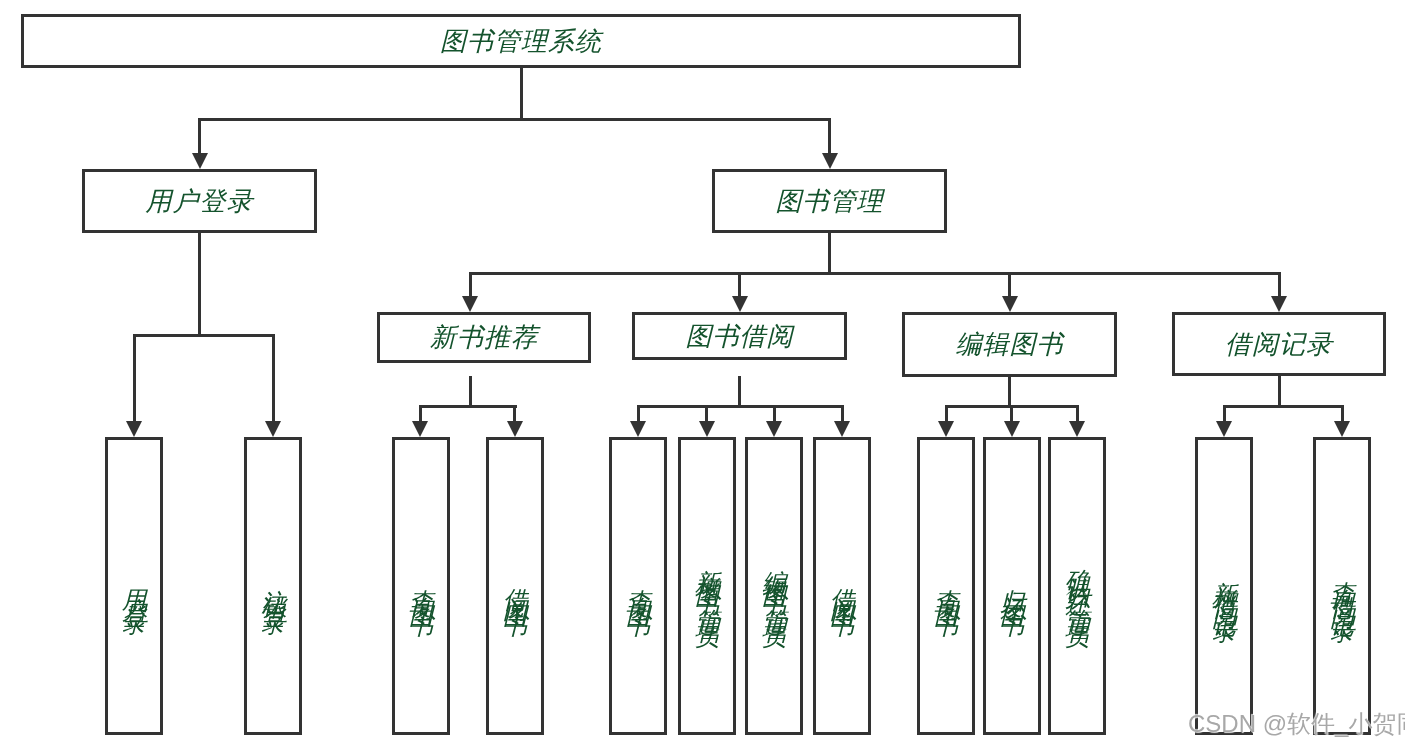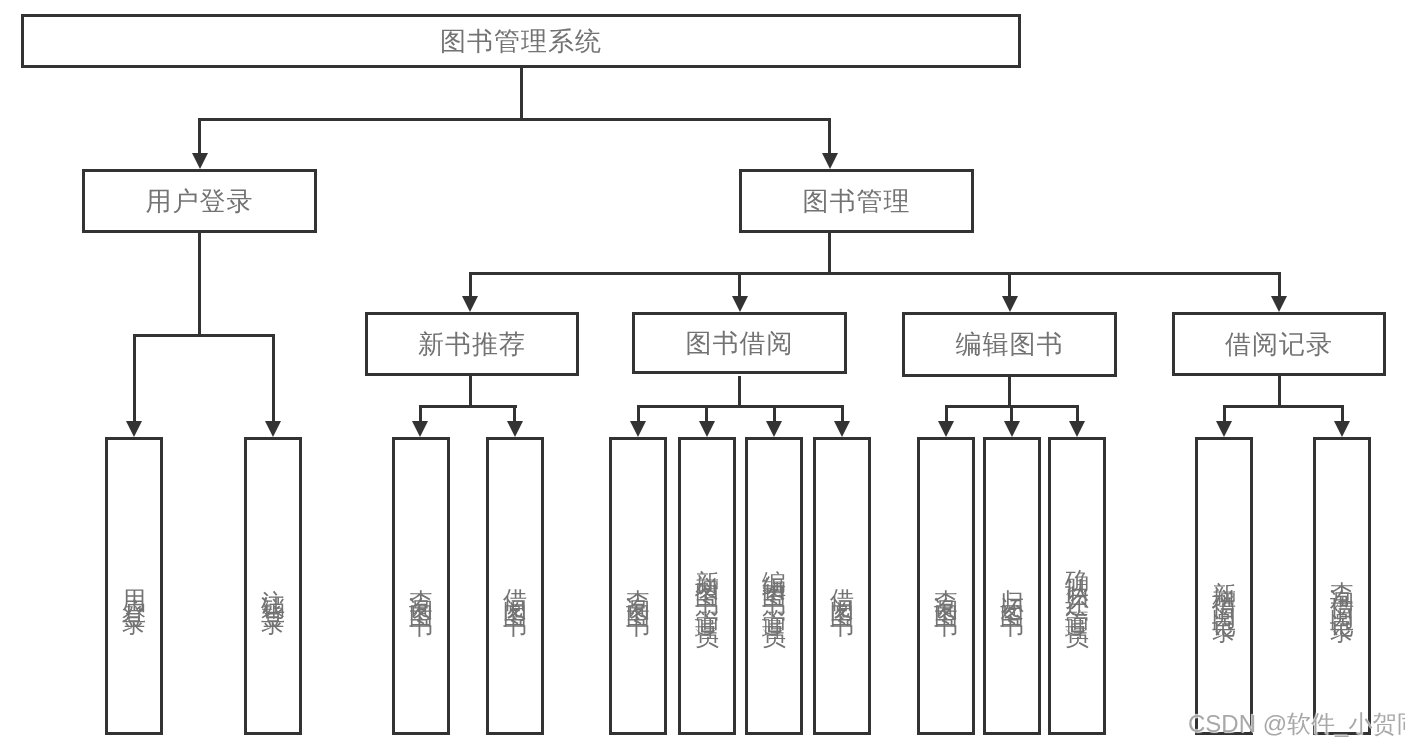--- a/index.html
+++ b/index.html
@@ -18,21 +18,22 @@
     background: #ffffff;
   }
   .box {
     position: absolute;
     box-sizing: border-box;
     border: 3px solid #333333;
     background: #ffffff;
     display: flex;
     align-items: center;
     justify-content: center;
-    color: #737373;
+    color: #14532d;
+    font-style: italic;
   }
   .hlabel {
     font-size: 26px;
     letter-spacing: 1px;
     white-space: nowrap;
   }
   .leaf {
     top: 437px;
     width: 58px;
     height: 298px;
@@ -80,29 +81,29 @@
 <div id="canvas">
 
   <div class="box" style="left:21px; top:14px; width:1000px; height:54px;">
     <span class="hlabel">图书管理系统</span>
   </div>
 
   <div class="box" style="left:82px; top:169px; width:235px; height:64px;">
     <span class="hlabel">用户登录</span>
   </div>
 
-  <div class="box" style="left:712px; top:169px; width:235px; height:64px;margin-left:27px;">
+  <div class="box" style="left:712px; top:169px; width:235px; height:64px;">
     <span class="hlabel">图书管理</span>
   </div>
 
-  <div class="box" style="left:365px; top:312px; width:214px; height:64px;">
+  <div class="box" style="left:377px; top:312px; width:214px; height:51px;">
     <span class="hlabel">新书推荐</span>
   </div>
 
-  <div class="box" style="left:632px; top:312px; width:215px; height:62px;">
+  <div class="box" style="left:632px; top:312px; width:215px; height:48px;">
     <span class="hlabel">图书借阅</span>
   </div>
 
   <div class="box" style="left:902px; top:312px; width:215px; height:65px;">
     <span class="hlabel">编辑图书</span>
   </div>
 
   <div class="box" style="left:1172px; top:312px; width:214px; height:64px;">
     <span class="hlabel">借阅记录</span>
   </div>

